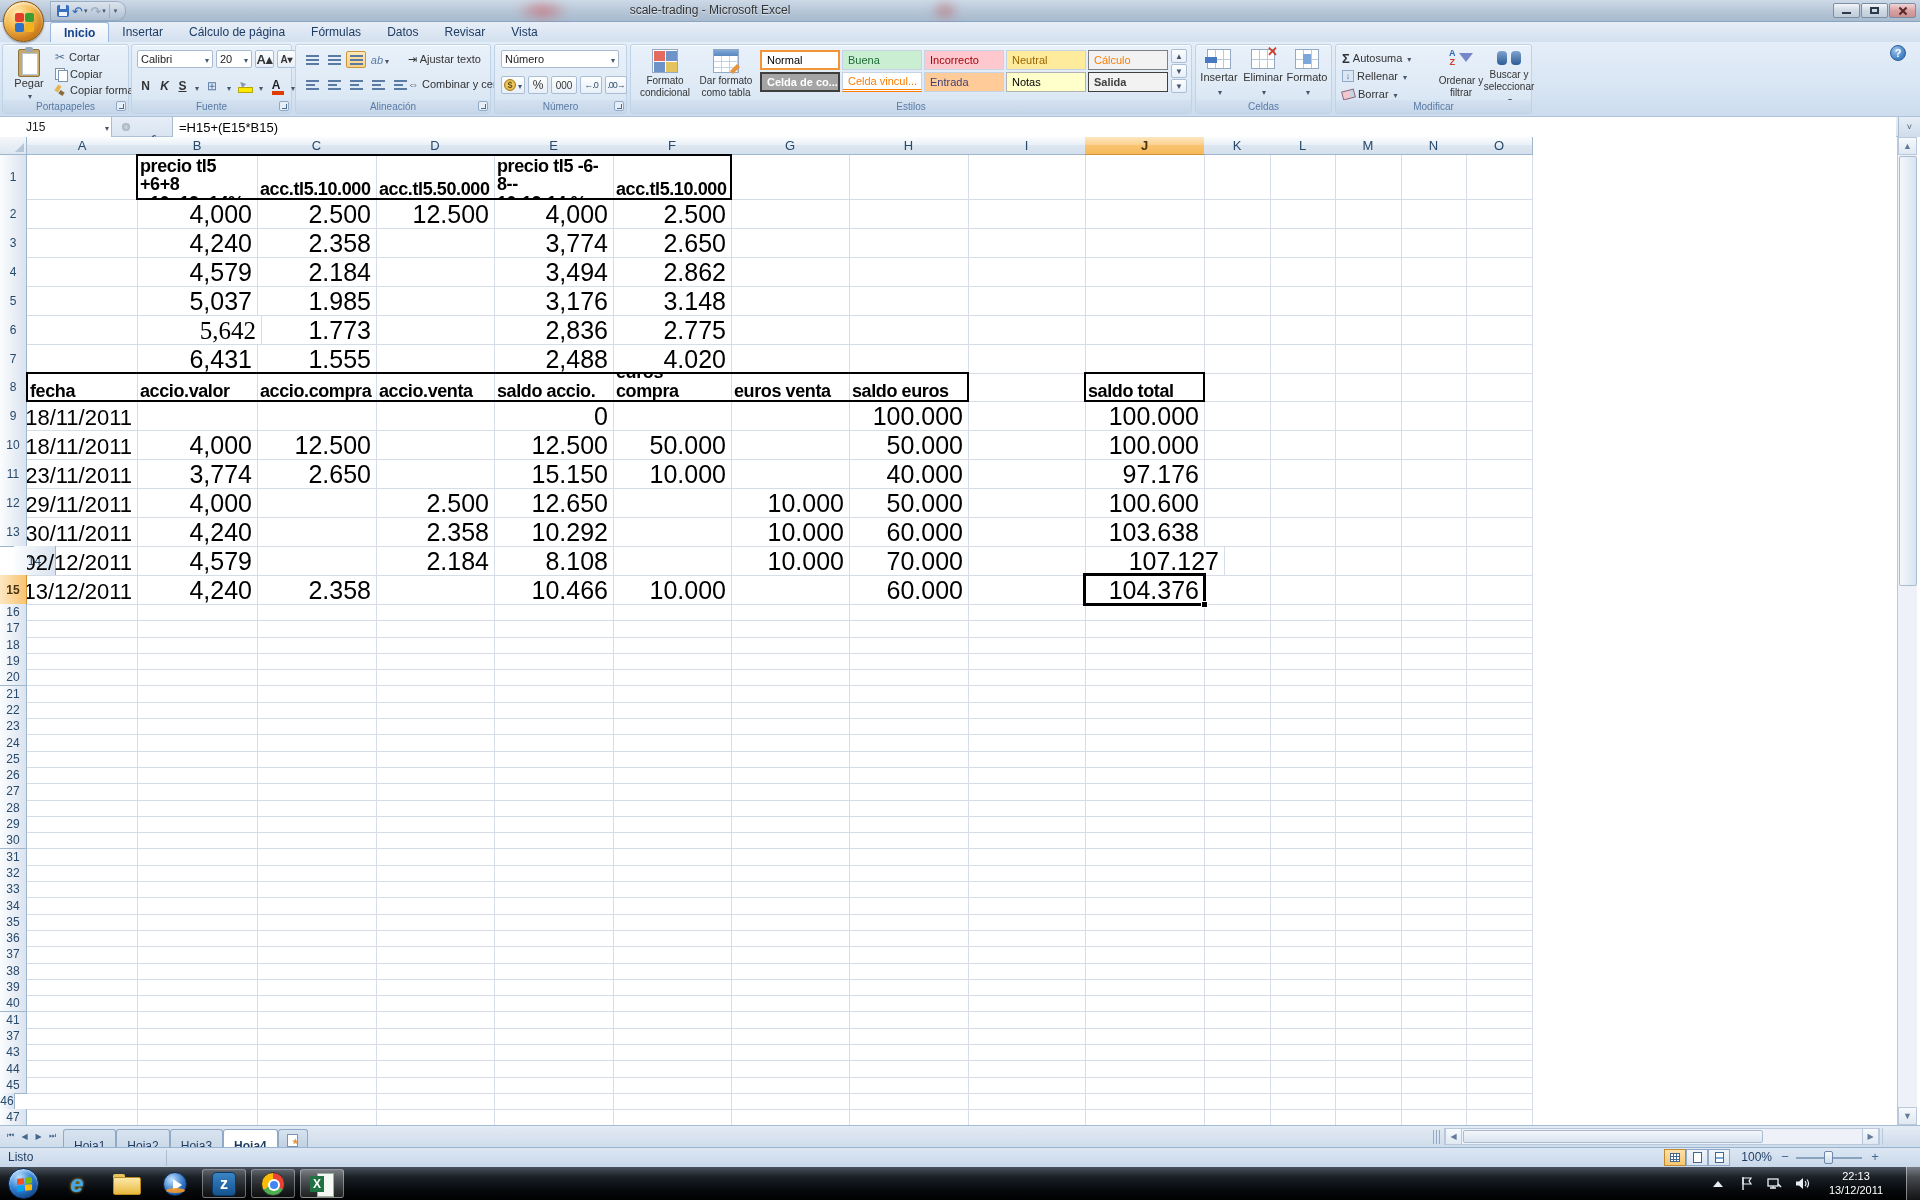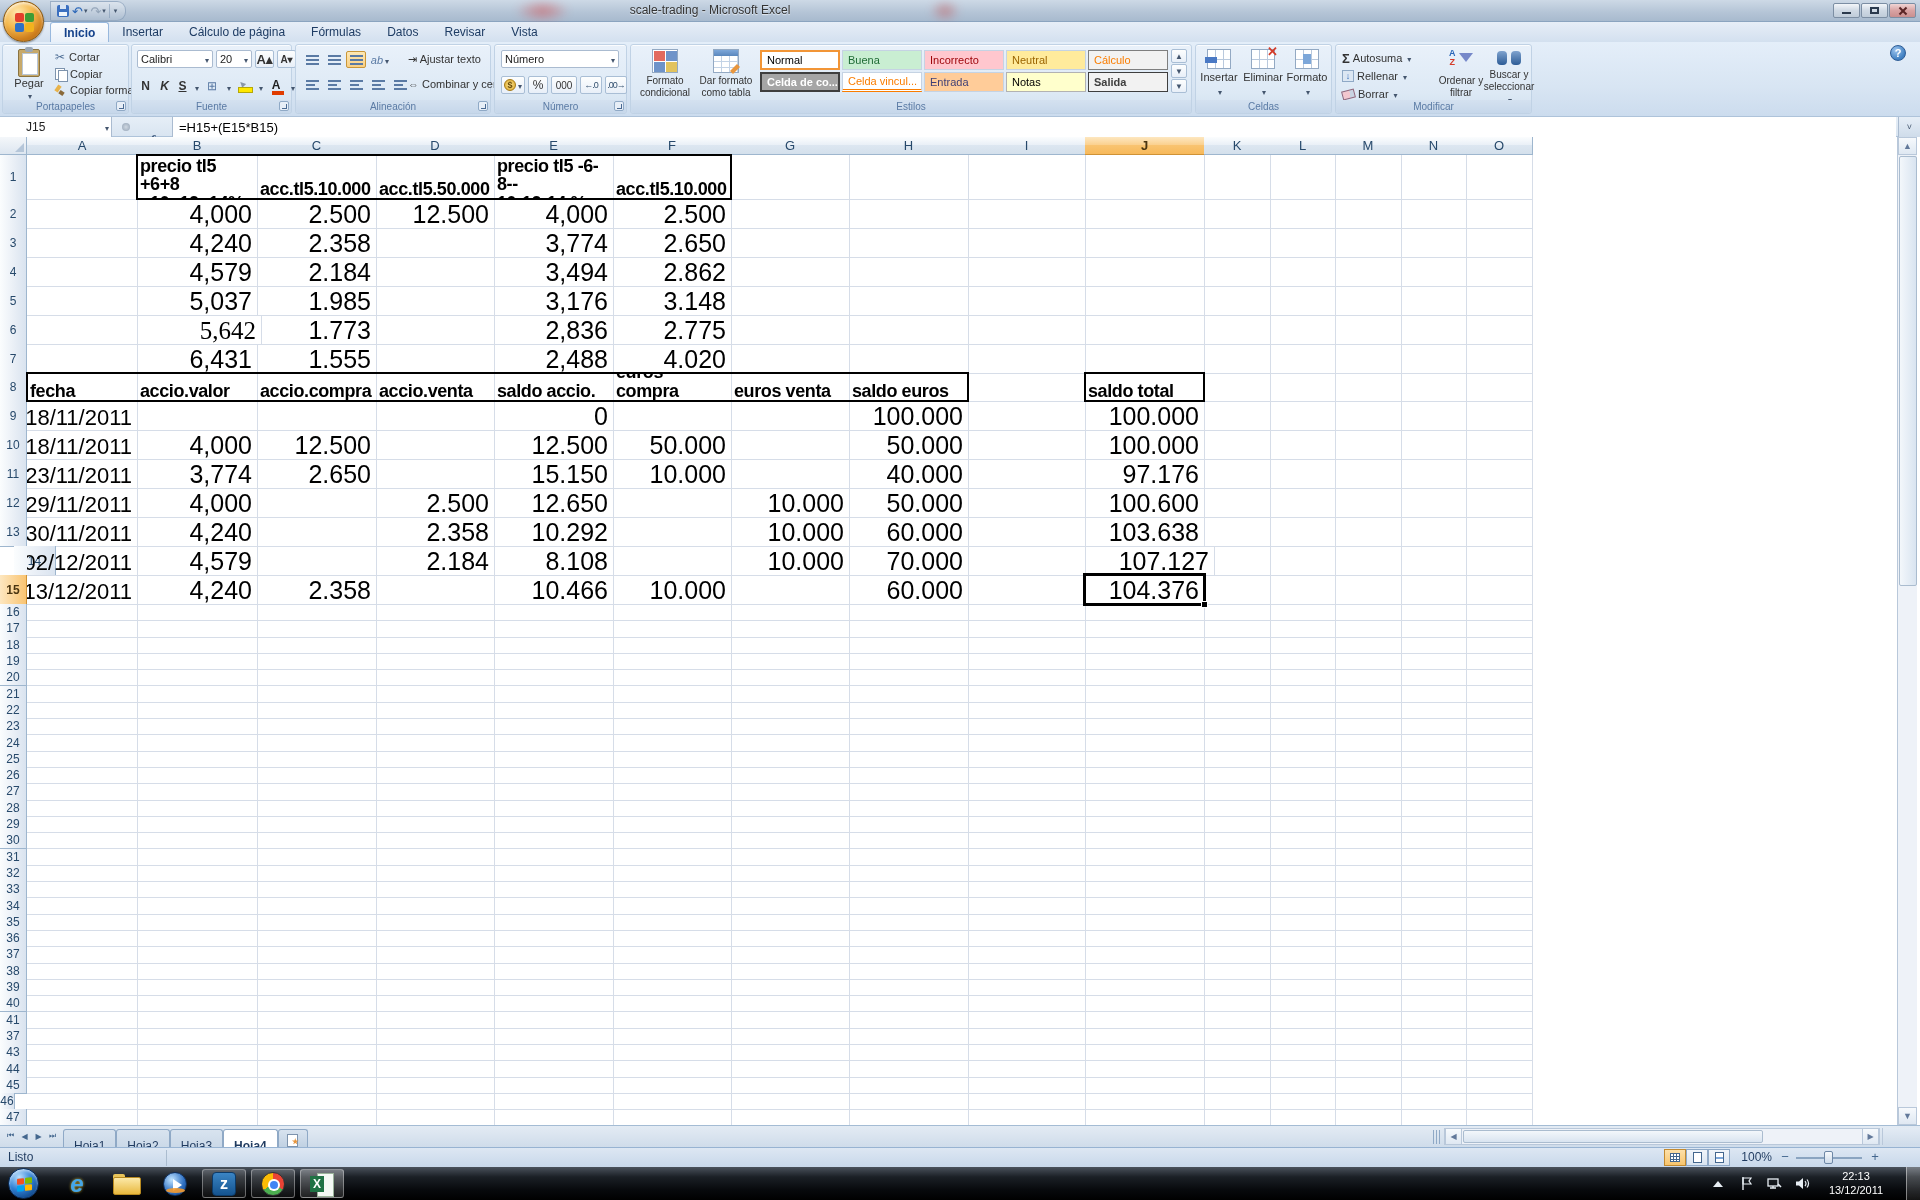--- a/index.html
+++ b/index.html
@@ -833,21 +833,21 @@
       <div class="row-hdr" style="left: 14px; top: 409px; width: 42px; height: 30px;">14</div>
       <div class="cell k-date" style="left: 27px; top: 409px; width: 111px; height: 30px;">02/12/2011</div>
       <div class="cell k-num" style="left: 137px; top: 409px; width: 121px; height: 30px;">4,579</div>
       <div class="cell" style="left: 257px; top: 409px; width: 120px; height: 30px;"></div>
       <div class="cell k-num" style="left: 376px; top: 409px; width: 119px; height: 30px;">2.184</div>
       <div class="cell k-num" style="left: 494px; top: 409px; width: 120px; height: 30px;">8.108</div>
       <div class="cell" style="left: 613px; top: 409px; width: 119px; height: 30px;"></div>
       <div class="cell k-num" style="left: 731px; top: 409px; width: 119px; height: 30px;">10.000</div>
       <div class="cell k-num" style="left: 849px; top: 409px; width: 120px; height: 30px;">70.000</div>
       <div class="cell" style="left: 968px; top: 409px; width: 118px; height: 30px;"></div>
-      <div class="cell k-num" style="left: 1085px; top: 409px; width: 130px; height: 30px;">107.127</div>
+      <div class="cell k-num" style="left: 1085px; top: 409px; width: 140px; height: 30px;">107.127</div>
       <div class="cell" style="left: 1204px; top: 409px; width: 67px; height: 30px;"></div>
       <div class="cell" style="left: 1270px; top: 409px; width: 66px; height: 30px;"></div>
       <div class="cell" style="left: 1335px; top: 409px; width: 67px; height: 30px;"></div>
       <div class="cell" style="left: 1401px; top: 409px; width: 66px; height: 30px;"></div>
       <div class="cell" style="left: 1466px; top: 409px; width: 67px; height: 30px;"></div>
       <div class="row-hdr sel" style="left: 0px; top: 438px; width: 27px; height: 30px;">15</div>
       <div class="cell k-date" style="left: 27px; top: 438px; width: 111px; height: 30px;">13/12/2011</div>
       <div class="cell k-num" style="left: 137px; top: 438px; width: 121px; height: 30px;">4,240</div>
       <div class="cell k-num" style="left: 257px; top: 438px; width: 120px; height: 30px;">2.358</div>
       <div class="cell" style="left: 376px; top: 438px; width: 119px; height: 30px;"></div>

